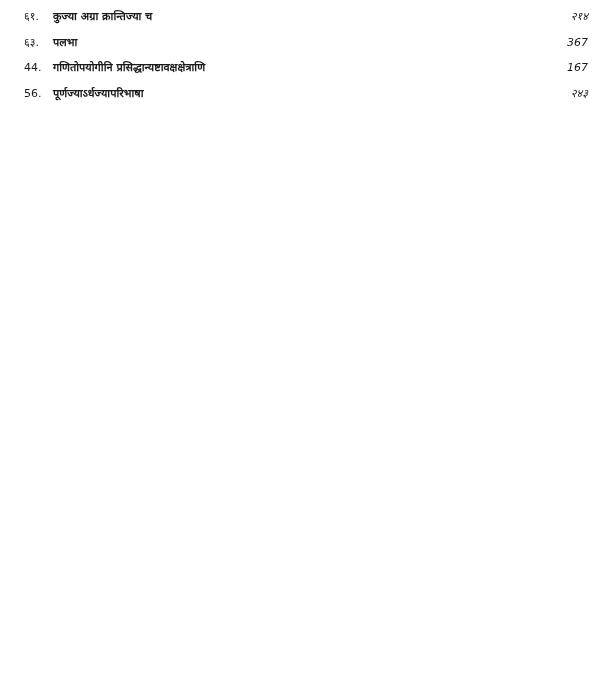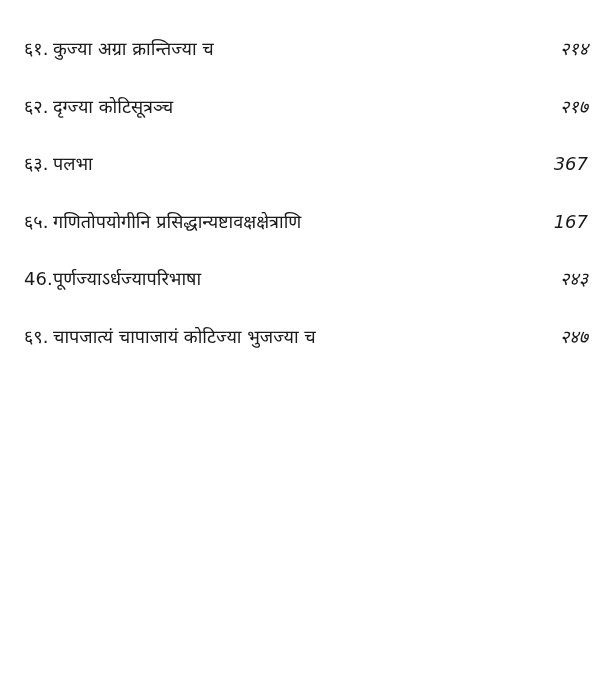--- a/index.html
+++ b/index.html
@@ -22,64 +22,54 @@
       width: 564px;
       margin: 0;
       padding: 0;
       list-style: none;
     }
     .toc-row {
       display: flex;
       align-items: center;
       height: 25.6px;
       line-height: 25.6px;
-      font-size: 18px;
+      font-size: 11px;
       white-space: nowrap;
-      margin-top: 32px;
     }
     .toc-num {
       width: 29px;
       flex: 0 0 29px;
     }
     .toc-title {
       flex: 1 1 auto;
+      font-weight: bold;
     }
     .toc-page {
       flex: 0 0 auto;
       text-align: right;
       font-style: italic;
     }
   </style>
 </head>
 <body>
 
 <ul class="toc">
   <li class="toc-row">
     <span class="toc-num">६१.</span>
     <span class="toc-title">कुज्या अग्रा क्रान्तिज्या च</span>
     <span class="toc-page">२१४</span>
   </li>
   <li class="toc-row">
-    <span class="toc-num">६२.</span>
-    <span class="toc-title">दृग्ज्या कोटिसूत्रञ्च</span>
-    <span class="toc-page">२१७</span>
-  </li>
-  <li class="toc-row">
     <span class="toc-num">६३.</span>
     <span class="toc-title">पलभा</span>
     <span class="toc-page">367</span>
   </li>
   <li class="toc-row">
-    <span class="toc-num">६५.</span>
+    <span class="toc-num">44.</span>
     <span class="toc-title">गणितोपयोगीनि प्रसिद्धान्यष्टावक्षक्षेत्राणि</span>
     <span class="toc-page">167</span>
   </li>
   <li class="toc-row">
-    <span class="toc-num">46.</span>
+    <span class="toc-num">56.</span>
     <span class="toc-title">पूर्णज्याऽर्धज्यापरिभाषा</span>
     <span class="toc-page">२४३</span>
-  </li>
-  <li class="toc-row">
-    <span class="toc-num">६९.</span>
-    <span class="toc-title">चापजात्यं चापाजायं कोटिज्या भुजज्या च</span>
-    <span class="toc-page">२४७</span>
   </li>
 </ul>
 
 </body></html>

